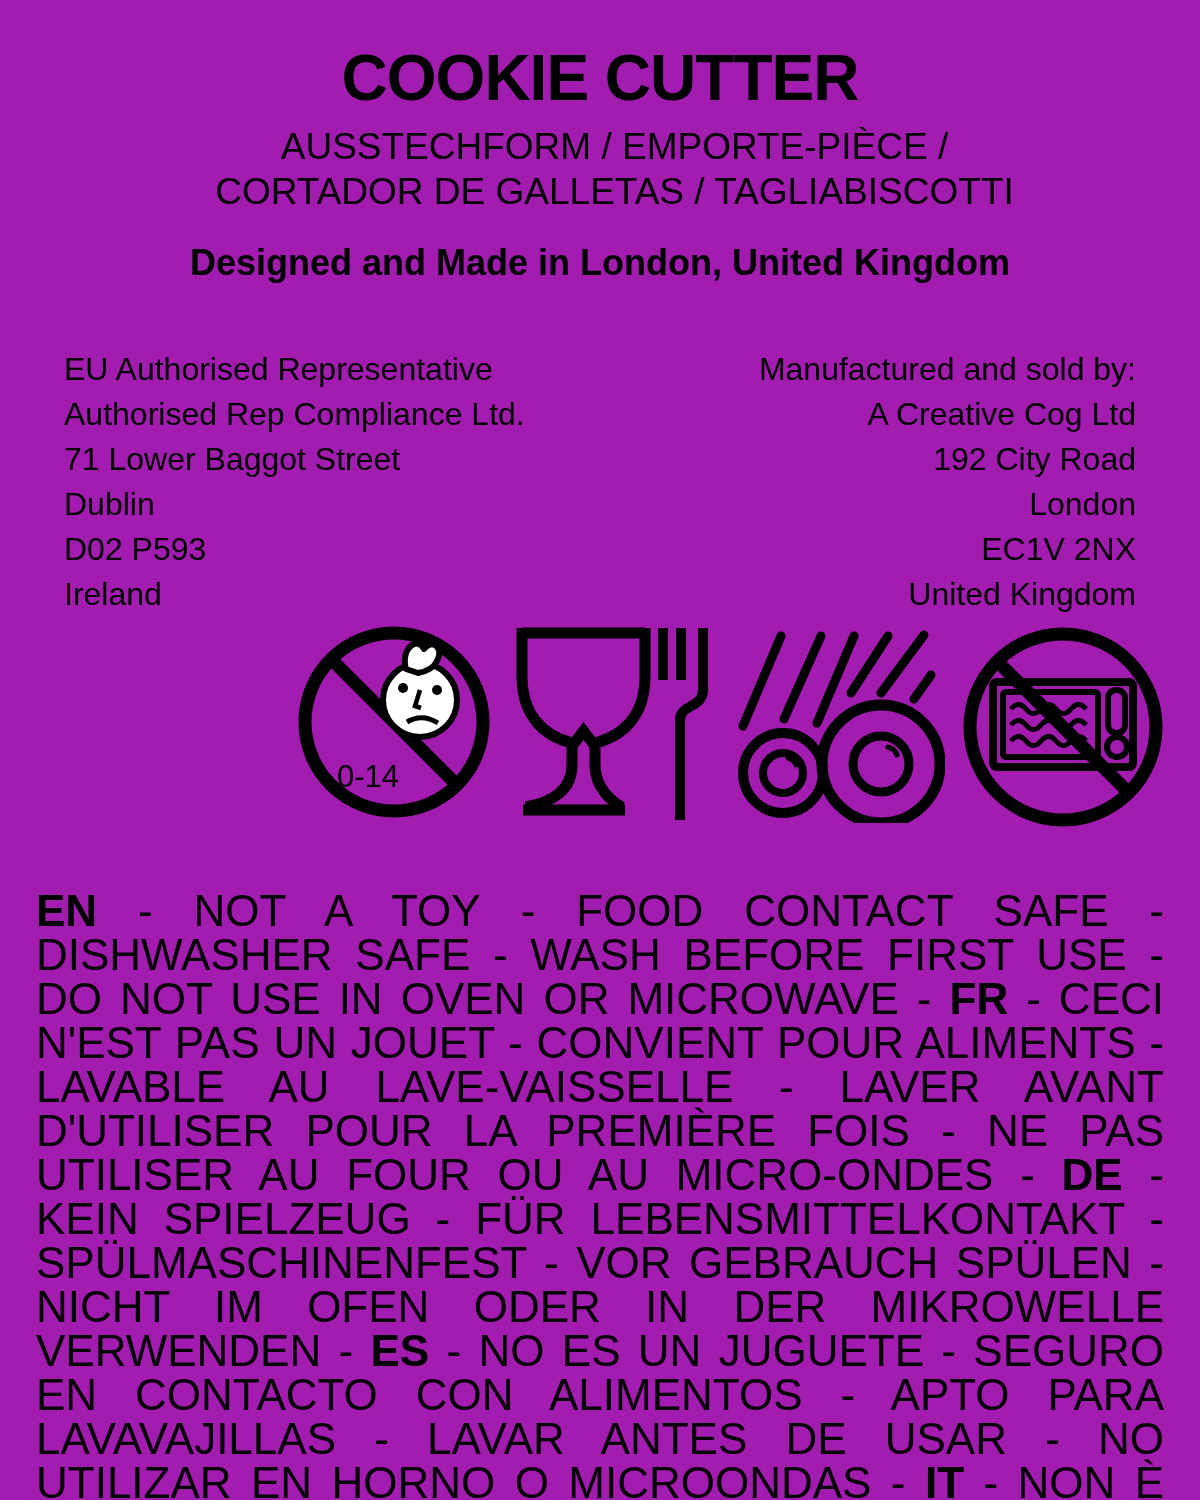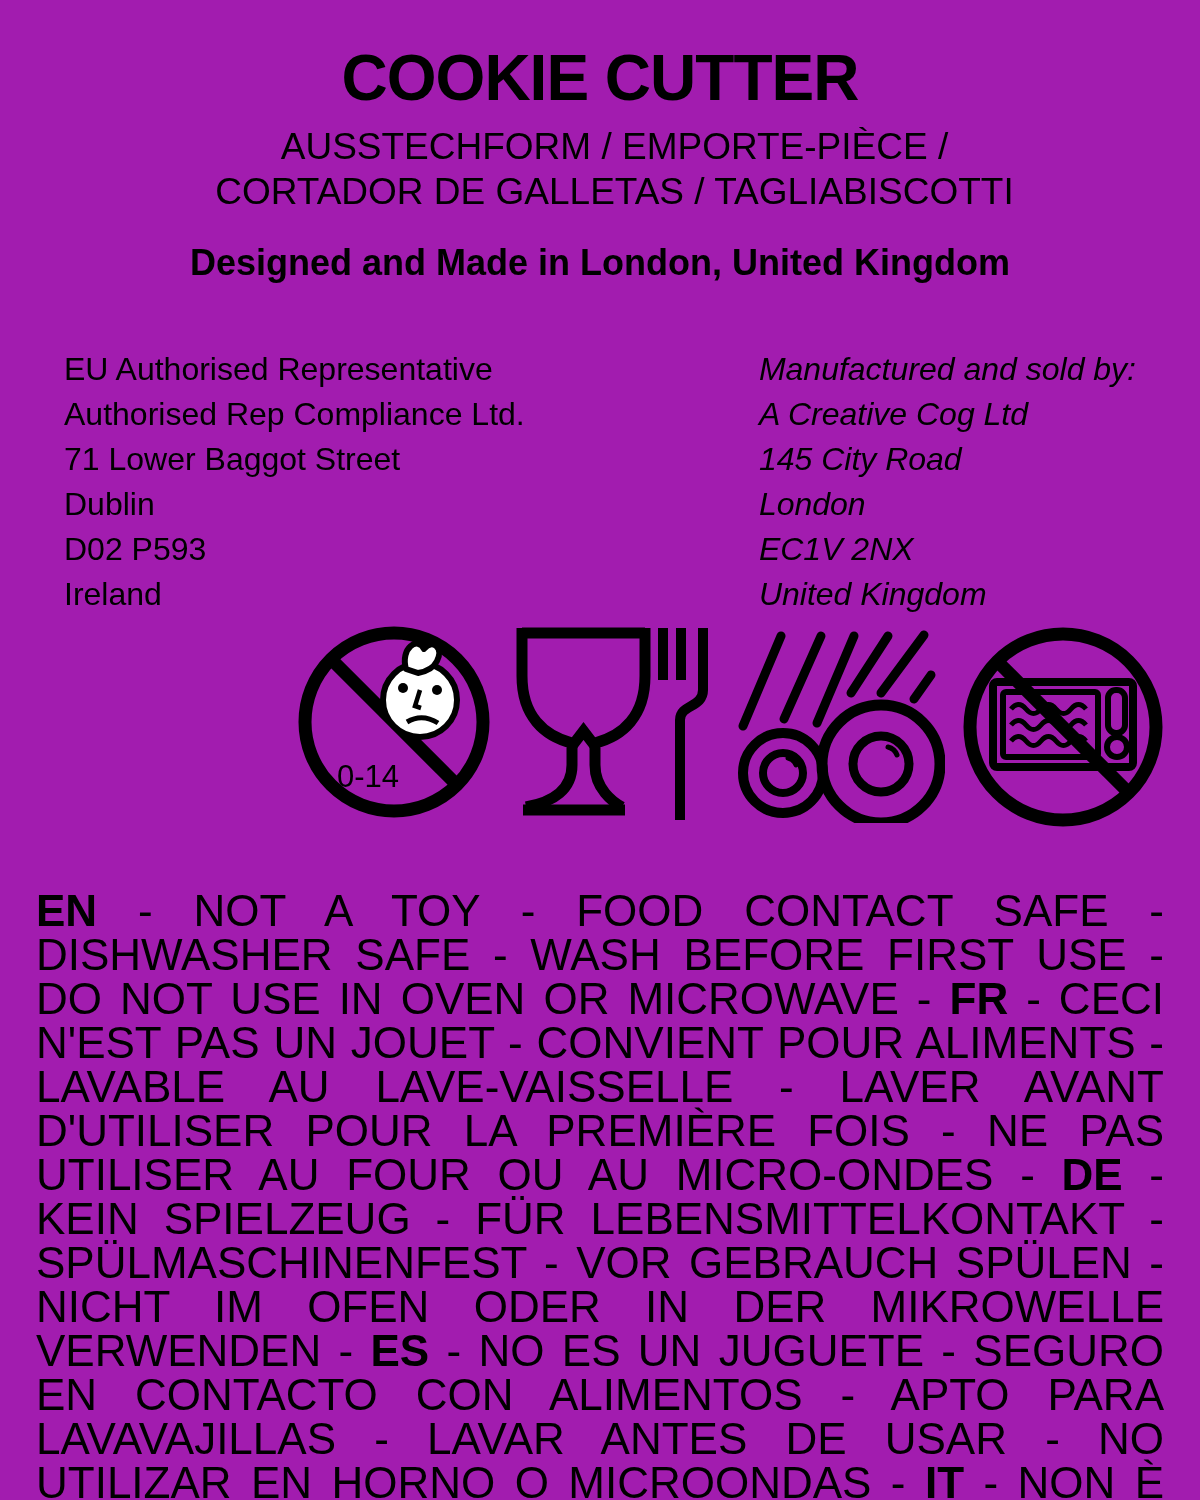--- a/index.html
+++ b/index.html
@@ -19,21 +19,21 @@
   }
   .origin{
     text-align:center;font-weight:bold;font-size:36px;line-height:41px;margin-top:28px;
   }
   .addresses{
     display:flex;justify-content:space-between;
     padding:0 64px;margin-top:64px;
   }
   .addr{font-size:32px;line-height:45px;}
   .addr-left{text-align:left;}
-  .addr-right{text-align:left;font-style:italic;}
+  .addr-right{text-align:right;}
   .icon{position:absolute;}
   #icon-age{left:296px;top:624px;width:196px;height:196px;}
   #icon-glassfork{left:516px;top:626px;width:196px;height:196px;}
   #icon-dishes{left:735px;top:623px;width:210px;height:200px;}
   #icon-nomicro{left:961px;top:625px;width:204px;height:204px;}
   .warnings{
     position:absolute;left:36px;right:36px;top:845px;
     font-size:44px;line-height:44px;
     text-align:justify;text-align-last:justify;
     word-spacing:1px;
@@ -61,21 +61,21 @@
         <div>EU Authorised Representative</div>
         <div>Authorised Rep Compliance Ltd.</div>
         <div>71 Lower Baggot Street</div>
         <div>Dublin</div>
         <div>D02 P593</div>
         <div>Ireland</div>
       </div>
     <div class="addr addr-right">
         <div>Manufactured and sold by:</div>
         <div>A Creative Cog Ltd</div>
-        <div>145 City Road</div>
+        <div>192 City Road</div>
         <div>London</div>
         <div>EC1V 2NX</div>
         <div>United Kingdom</div>
       </div>
   </div>
 
   <svg id="icon-age" class="icon" viewBox="0 0 196 196">
     <circle class="ink" cx="98" cy="98" r="89" stroke-width="13"></circle>
     <line class="ink" x1="35" y1="35" x2="161" y2="161" stroke-width="13"></line>
     <g>

